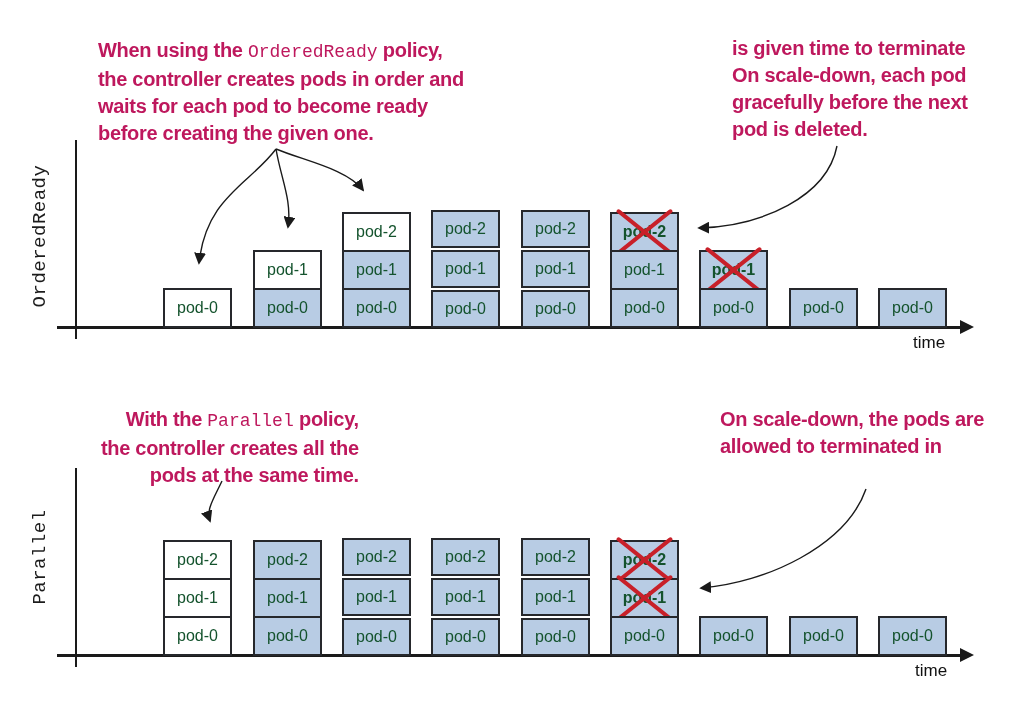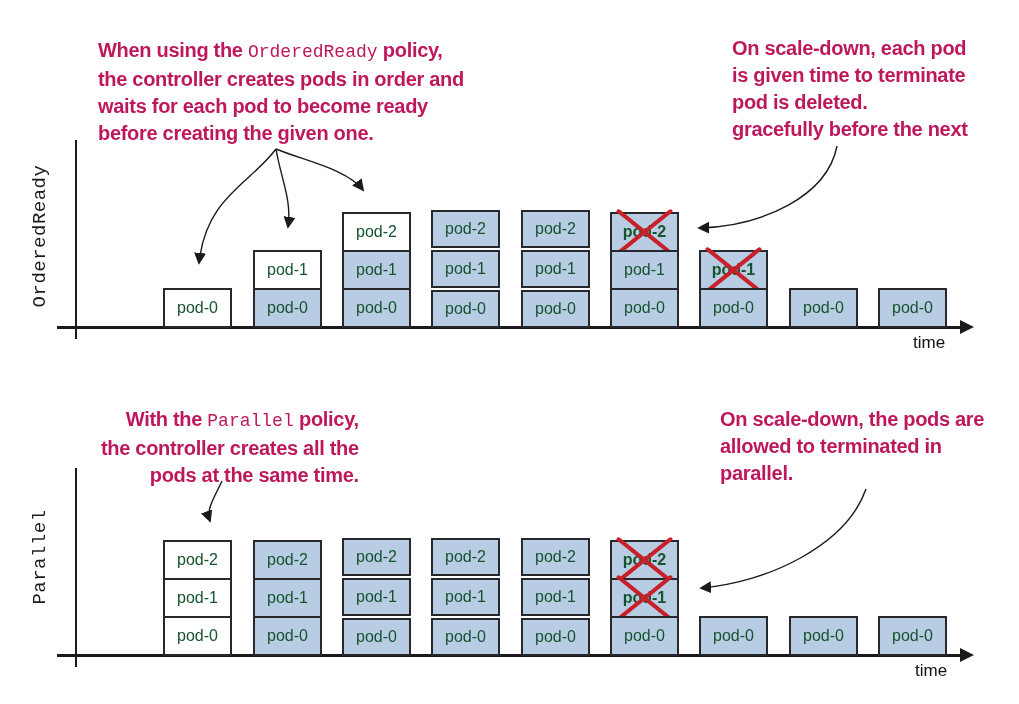--- a/index.html
+++ b/index.html
@@ -235,34 +235,33 @@
       </div>
     </div>
 
   <div class="annotation" style="left:98px;top:37px;">
       <div><span>When using the </span><span class="mono">OrderedReady</span><span> policy,</span></div>
       <div><span>the controller creates pods in order and</span></div>
       <div><span>waits for each pod to become ready</span></div>
       <div><span>before creating the given one.</span></div>
     </div>
   <div class="annotation" style="left:732px;top:35px;">
+      <div><span>is given time to terminate</span></div>
       <div><span>On scale-down, each pod</span></div>
-      <div><span>is given time to terminate</span></div>
+      <div><span>gracefully before the next</span></div>
       <div><span>pod is deleted.</span></div>
-      <div><span>gracefully before the next</span></div>
     </div>
   <div class="annotation" style="left:101px;top:406px;text-align:right;">
       <div><span>With the </span><span class="mono">Parallel</span><span> policy,</span></div>
       <div><span>the controller creates all the</span></div>
       <div><span>pods at the same time.</span></div>
     </div>
   <div class="annotation" style="left:720px;top:406px;">
       <div><span>On scale-down, the pods are</span></div>
       <div><span>allowed to terminated in</span></div>
-      <div><span>parallel.</span></div>
     </div>
 
   <svg class="arrows-overlay" width="1019" height="704" viewBox="0 0 1019 704">
     <defs>
       <marker id="ah" viewBox="0 0 10 10" refX="8.5" refY="5" markerWidth="8.5" markerHeight="8.5" orient="auto">
         <path d="M0,0 L10,5 L0,10 z" fill="#1a1a1a"></path>
       </marker>
     </defs>
     <g fill="none" stroke="#1a1a1a" stroke-width="1.4">
       <path d="M276,149 C 250,184 206,197 199,263" marker-end="url(#ah)"></path>

